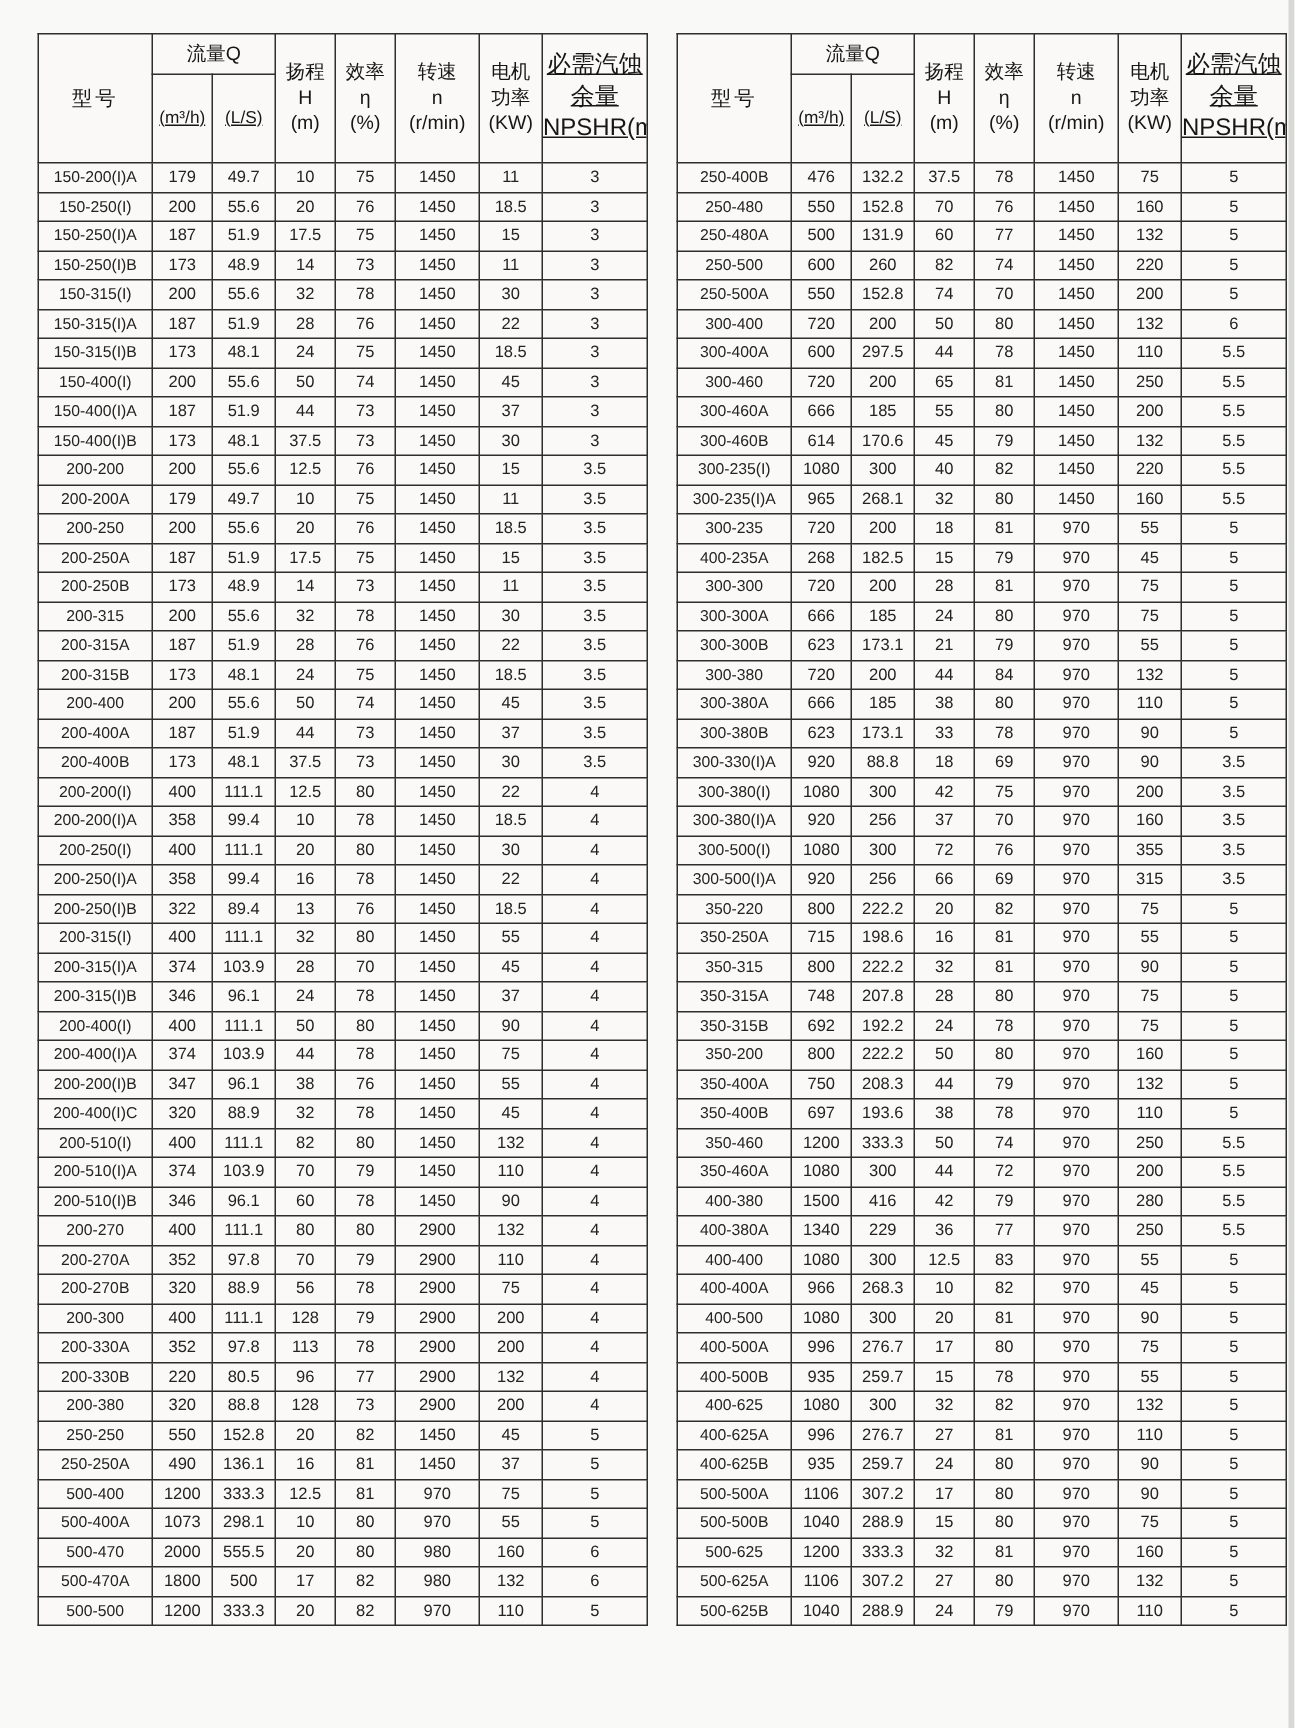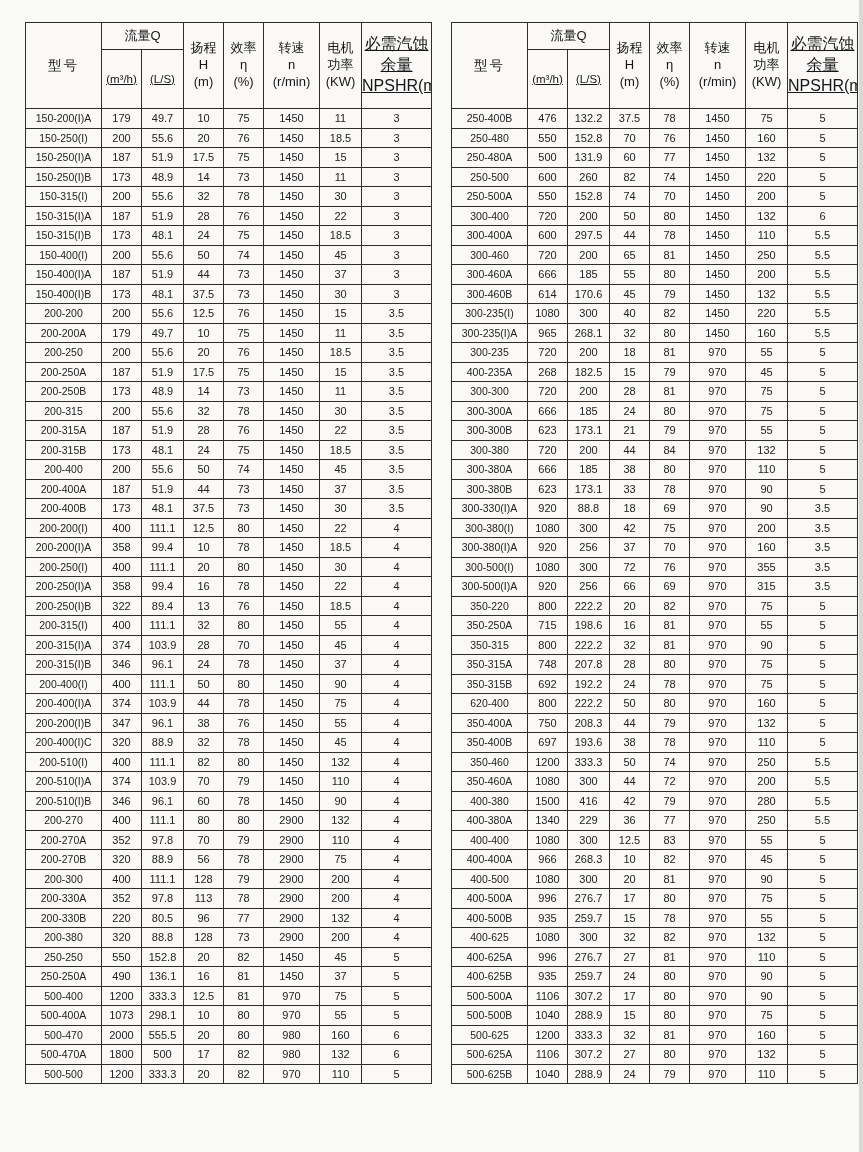--- a/index.html
+++ b/index.html
@@ -935,21 +935,21 @@
           <td>350-315B</td>
           <td>692</td>
           <td>192.2</td>
           <td>24</td>
           <td>78</td>
           <td>970</td>
           <td>75</td>
           <td>5</td>
         </tr>
         <tr>
-          <td>620-400</td>
+          <td>350-200</td>
           <td>800</td>
           <td>222.2</td>
           <td>50</td>
           <td>80</td>
           <td>970</td>
           <td>160</td>
           <td>5</td>
         </tr>
         <tr>
           <td>350-400A</td>

